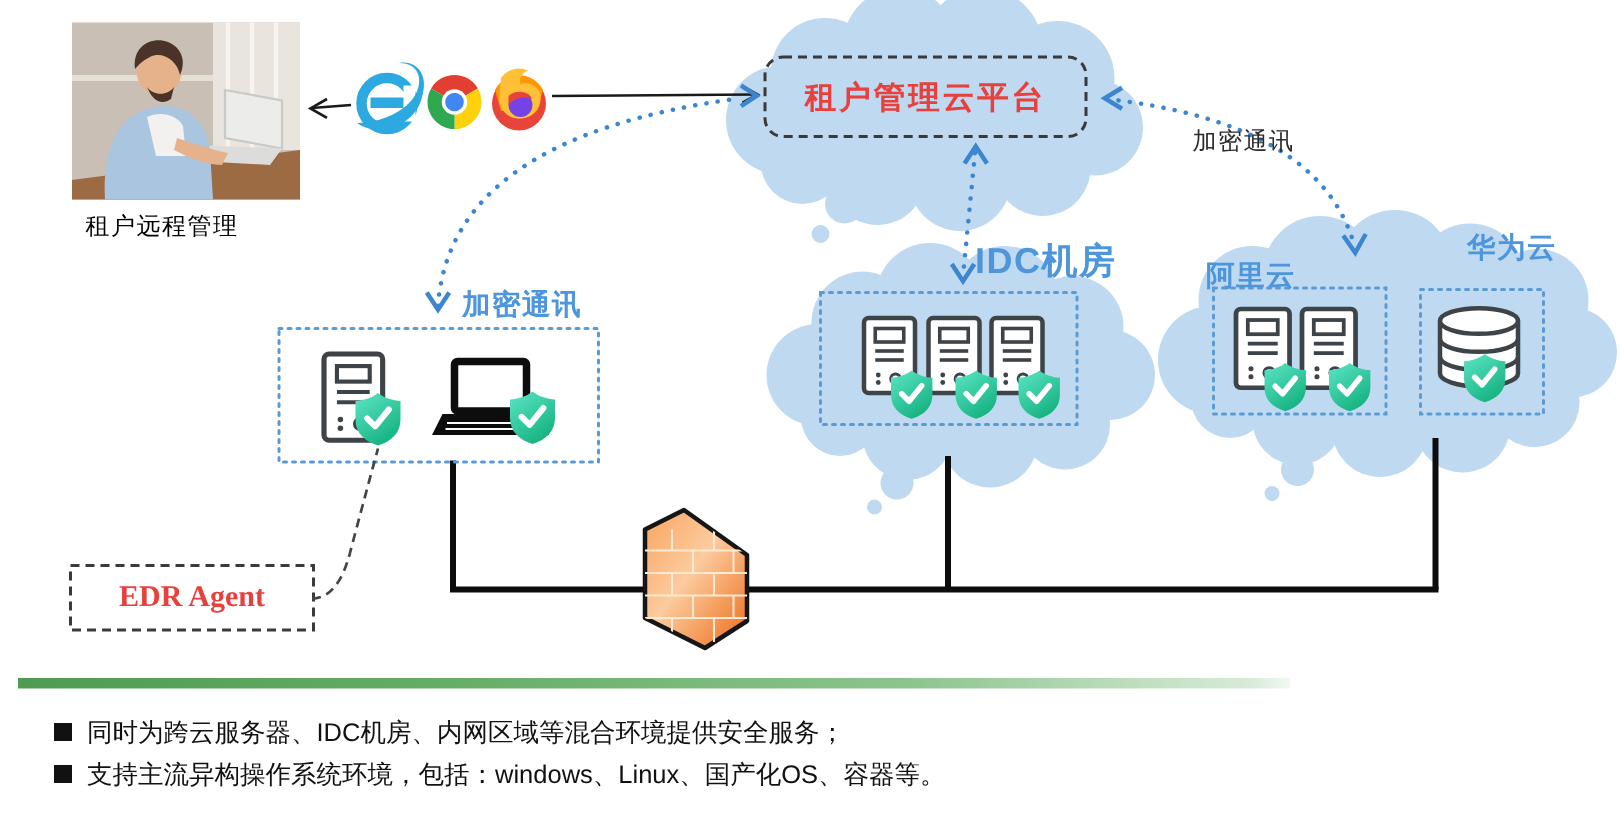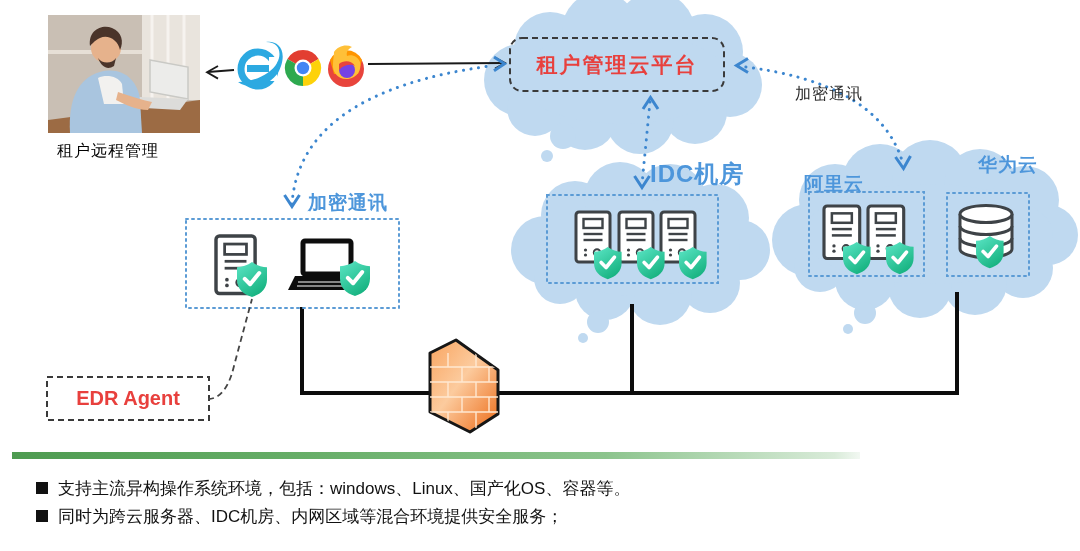--- a/index.html
+++ b/index.html
@@ -12,21 +12,21 @@
   .zone-label{color:#4D96DB;font-weight:bold;font-size:19px;letter-spacing:1px;}
   .red-label{color:#E8403D;font-weight:bold;}
   .platform-box-label{
     position:absolute;left:510px;top:38px;width:214px;height:53px;
     display:flex;align-items:center;justify-content:center;
     font-size:21px;letter-spacing:2px;
   }
   .edr-box-label{
     position:absolute;left:47px;top:377px;width:162px;height:43px;
     display:flex;align-items:center;justify-content:center;
-    font-size:20px;font-family:Liberation Sans, sans-serif;
+    font-size:20px;font-family:Liberation Serif, serif;
   }
   .user-label{left:57px;top:141px;font-size:16px;color:#000000;letter-spacing:1px;}
   .enc-label{left:795px;top:84px;font-size:16px;color:#2b2b2b;letter-spacing:1px;}
   .idc-label{left:650px;top:158px;font-size:24px;}
   .intranet-label{left:308px;top:190px;}
   .aliyun-label{left:789px;top:171px;margin-left:15px;}
   .huawei-label{left:978px;top:152px;}
   .divider{
     position:absolute;left:12px;top:452px;width:848px;height:7px;
     background:linear-gradient(90deg,#4E9B51 0%,#67AE68 35%,#8CC48D 70%,#D9EBD9 97%,#f2f8f2 100%);
@@ -273,21 +273,21 @@
   <div class="lbl zone-label aliyun-label">阿里云</div>
   <div class="lbl zone-label huawei-label">华为云</div>
 
   <div class="edr-box-label red-label">EDR Agent</div>
 
   <div class="divider"></div>
 
   <div class="notes">
     <div class="note-row">
       <span class="note-bullet"></span>
-      <span class="note-text">支持主流异构操作系统环境，包括：windows、Linux、国产化OS、容器等。</span>
+      <span class="note-text">同时为跨云服务器、IDC机房、内网区域等混合环境提供安全服务；</span>
     </div>
     <div class="note-row">
       <span class="note-bullet"></span>
-      <span class="note-text">同时为跨云服务器、IDC机房、内网区域等混合环境提供安全服务；</span>
+      <span class="note-text">支持主流异构操作系统环境，包括：windows、Linux、国产化OS、容器等。</span>
     </div>
   </div>
 
 </div>
 
 </body></html>

